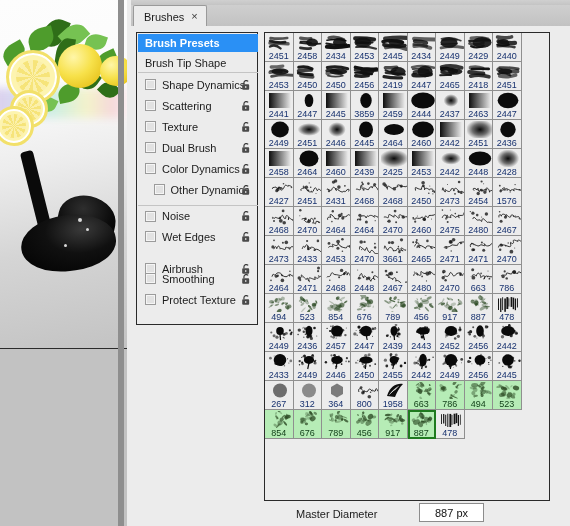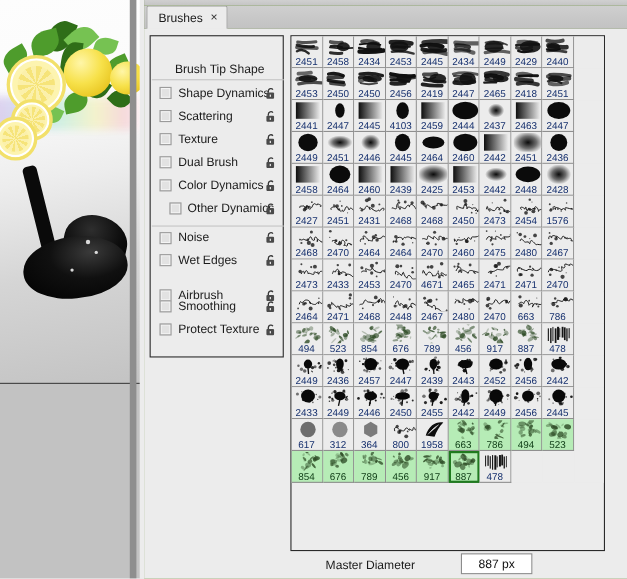--- a/index.html
+++ b/index.html
@@ -57,21 +57,21 @@
 
   .panel-body{position:absolute;left:0;top:26px;width:439px;height:500px;background:#ececec;}
 
   
   .opt-list{position:absolute;left:5px;top:6px;width:122px;height:293px;
     background:#ececec;border:1px solid #2a2a2a;box-sizing:border-box;}
   .presets-row{position:absolute;left:1px;top:1px;width:120px;height:18px;
     background:#2a90f5;color:#fff;font-size:11px;font-weight:bold;
     display:flex;align-items:center;padding-left:7px;box-sizing:border-box;}
   .tipshape-row{position:absolute;left:1px;top:21px;width:120px;height:19px;
-    color:#1b1b1b;font-size:11px;display:flex;align-items:center;padding-left:21px;box-sizing:border-box;
+    color:#1b1b1b;font-size:11px;display:flex;align-items:center;padding-left:7px;box-sizing:border-box;
     border-bottom:1px solid #c4c4c4;}
   .opt-row{position:absolute;left:1px;width:120px;height:21px;display:flex;align-items:center;
     padding-left:7px;box-sizing:border-box;font-size:11px;color:#1b1b1b;}
   .opt-row.sep{border-top:1px solid #c4c4c4;}
   .cbx{width:9px;height:9px;border:1px solid #9b9b9b;background:#e2e2e2;margin-right:6px;flex:none;
        box-shadow:inset 0 0 0 1px #f5f5f5;}
   .lockico{position:absolute;right:6px;top:50%;transform:translateY(-50%);width:11px;height:11px;}
 
   
   .grid-wrap{position:absolute;left:133px;top:6px;width:303px;height:470px;}
@@ -144,20 +144,23 @@
     <div class="tabstrip">
       <div class="tab">
         <span>Brushes</span>
         <span class="x">×</span>
       </div>
     </div>
 
     <div class="panel-body">
 
       <div class="opt-list">
+        <div class="presets-row">
+          <span>Brush Presets</span>
+        </div>
         <div class="tipshape-row">
           <span>Brush Tip Shape</span>
         </div>
         <div id="opt-rows">
             <div class="opt-row" style="top: 41px;">
               <span class="cbx"></span>
               <span>Shape Dynamics</span>
               <span class="lockico"><svg viewBox="0 0 12 12" width="11" height="11">
                   <path d="M3.2 5.2V3.6a2.6 2.6 0 0 1 4.6-1.5" fill="none" stroke="#3a3a3a" stroke-width="1.3"></path>
                   <rect x="1.3" y="5.1" width="7.6" height="6" rx="1" fill="#4a4a4a"></rect>
@@ -470,21 +473,21 @@
                         </linearGradient>
                       </defs>
                       <rect x="2" y="1" width="22" height="15" fill="url(#l75815)"></rect>
                     </svg></span>
                   <span class="num">2445</span>
                 </div>
                 <div class="bcell">
                   <span class="thumb"><svg viewBox="0 0 26 17" width="26" height="17" preserveAspectRatio="none">
                       <ellipse cx="13" cy="8.5" rx="5.7" ry="7.6" fill="#0b0b0b"></ellipse>
                     </svg></span>
-                  <span class="num">4103</span>
+                  <span class="num">3859</span>
                 </div>
                 <div class="bcell">
                   <span class="thumb"><svg viewBox="0 0 26 17" width="26" height="17" preserveAspectRatio="none">
                       <defs>
                         <linearGradient id="l76255" x1="0" y1="0" x2="1" y2="0">
                           <stop offset="0%" stop-color="#0e0e0e"></stop>
                           <stop offset="100%" stop-color="#ececec"></stop>
                         </linearGradient>
                       </defs>
                       <rect x="2" y="1" width="22" height="15" fill="url(#l76255)"></rect>
@@ -967,21 +970,21 @@
                 </div>
                 <div class="bcell">
                   <span class="thumb"><svg viewBox="0 0 26 17" width="26" height="17" preserveAspectRatio="none">
                       <path d="M3.3 11.1 c0.6 -4.9 0.4 -1.3 3.3 2.2 c2.2 -5.1 4.7 -2.8 5.9 0.7 c-1.4 -0.8 3.8 0.4 3.2 -1.4 c2.7 -4.4 1.8 0.9 2.3 0.8 c2.2 -1.0 6.8 2.3 2.2 -0.9 c-1.5 -4.8 5.4 3.3 4.6 0.4" stroke="#1a1a1a" stroke-width="0.9" fill="none" stroke-linecap="round"></path>
                       <circle cx="18.4" cy="14.9" r="1.3" fill="#1a1a1a" opacity=".8"></circle>
                       <circle cx="17.4" cy="9.5" r="0.7" fill="#1a1a1a" opacity=".8"></circle>
                       <circle cx="11.4" cy="5.6" r="1.7" fill="#1a1a1a" opacity=".8"></circle>
                       <circle cx="8.3" cy="5.7" r="1.4" fill="#1a1a1a" opacity=".8"></circle>
                       <circle cx="20.5" cy="2.8" r="1.6" fill="#1a1a1a" opacity=".8"></circle>
                     </svg></span>
-                  <span class="num">4671</span>
+                  <span class="num">3661</span>
                 </div>
                 <div class="bcell">
                   <span class="thumb"><svg viewBox="0 0 26 17" width="26" height="17" preserveAspectRatio="none">
                       <path d="M4.7 9.0 c2.7 -6.5 6.8 -1.4 2.2 1.7 c1.2 -6.4 2.7 3.9 2.8 -1.1 c-1.7 -1.8 1.3 -1.9 5.9 1.8 c0.3 -4.3 7.0 -2.2 5.7 0.1 c-2.8 -4.1 2.9 -0.3 4.9 -0.8 c2.0 -6.8 0.8 2.2 3.5 -0.0" stroke="#1a1a1a" stroke-width="0.9" fill="none" stroke-linecap="round"></path>
                       <circle cx="6.8" cy="2.9" r="1.0" fill="#1a1a1a" opacity=".8"></circle>
                       <circle cx="3.2" cy="5.3" r="1.0" fill="#1a1a1a" opacity=".8"></circle>
                       <circle cx="22.3" cy="11.4" r="0.5" fill="#1a1a1a" opacity=".8"></circle>
                       <circle cx="17.4" cy="3.9" r="1.3" fill="#1a1a1a" opacity=".8"></circle>
                       <circle cx="6.3" cy="5.2" r="1.1" fill="#1a1a1a" opacity=".8"></circle>
                     </svg></span>
@@ -1684,21 +1687,21 @@
                     </svg></span>
                   <span class="num">2445</span>
                 </div>
                 <div class="bcell empty"></div>
               </div>
               <div class="brow">
                 <div class="bcell">
                   <span class="thumb"><svg viewBox="0 0 26 17" width="26" height="17" preserveAspectRatio="none">
                       <circle cx="13" cy="8.5" r="7" fill="#6d6d6d"></circle>
                     </svg></span>
-                  <span class="num">617</span>
+                  <span class="num">267</span>
                 </div>
                 <div class="bcell">
                   <span class="thumb"><svg viewBox="0 0 26 17" width="26" height="17" preserveAspectRatio="none">
                       <circle cx="13" cy="8.5" r="7" fill="#8a8a8a"></circle>
                     </svg></span>
                   <span class="num">312</span>
                 </div>
                 <div class="bcell">
                   <span class="thumb"><svg viewBox="0 0 26 17" width="26" height="17" preserveAspectRatio="none">
                       <polygon points="13,1.5 19,5 19,12 13,15.5 7,12 7,5" fill="#7b7b7b"></polygon>

